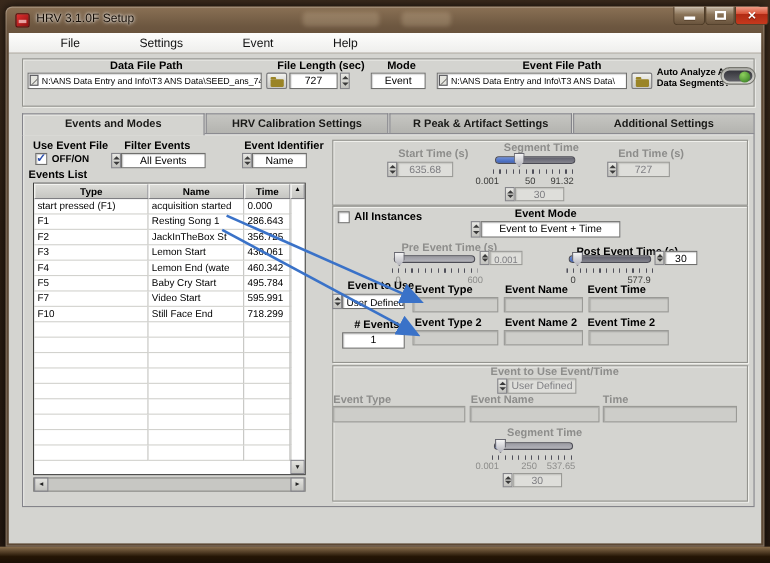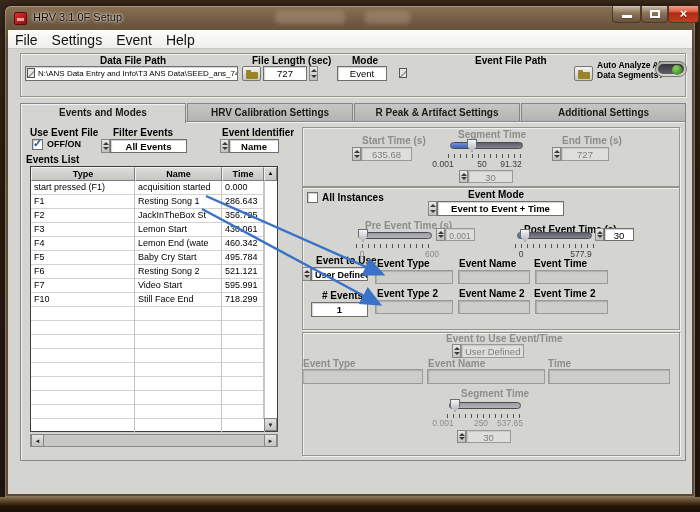--- a/index.html
+++ b/index.html
@@ -27,33 +27,33 @@
   .btn-max { left:636px; width:27px; }
   .btn-close { left:663px; width:31px;
                background:linear-gradient(180deg,#f0a08a 0%,#d9543a 40%,#b02a14 41%,#c6391d 100%); }
   .minbar { position:absolute; left:9px; top:9px; width:10px; height:3px; background:#fff; box-shadow:0 1px 0 #5c4630; }
   .maxbox { position:absolute; left:8px; top:4px; width:10px; height:8px; border:2px solid #fff; box-shadow:0 1px 0 #5c4630; }
   .closex { position:absolute; left:0; top:0; width:100%; text-align:center; font-size:13px; font-weight:bold;
             color:#fff; line-height:16px; text-shadow:0 1px 1px #6b1204; }
 
   .menubar { position:absolute; left:3px; top:24px; width:684px; height:19px;
              background:linear-gradient(180deg,#fdfdfc,#eeeeec); border-bottom:1px solid #c9c9c4; }
-  .mitem { display:inline-block; padding:1px 7px; font-size:14px; color:#111; line-height:19px; cursor:default; }
+  .mitem { display:inline-block; padding:1px 7px; font-size:11px; color:#111; line-height:19px; cursor:default;margin-left:40px; }
 
   .client { position:absolute; left:3px; top:43px; width:684px; height:445px; background:#d4d4d0; }
   .lbl { position:absolute; font-size:10px; font-weight:bold; color:#000; white-space:nowrap; }
   .lbl.dis { color:#8d8d8b; }
   .lbl.sm { font-size:8.5px; }
   .groupbox { position:absolute; border:1px solid #94948f;
               box-shadow:inset 1px 1px 0 #f0f0ec, 1px 1px 0 #f0f0ec; }
   .field { position:absolute; background:#fff; border:1px solid #6f6f6d;
            box-shadow:inset 1px 1px 1px rgba(0,0,0,.18); font-size:9.5px; color:#000;
            line-height:12px; padding:1px 3px; overflow:hidden; white-space:nowrap; }
   .field.ctr { text-align:center; }
-  .field.bold { font-weight:bold; }
+  .field.bold { font-weight:normal; }
   .field.disf { background:#dededa; color:#7e7e82; box-shadow:inset 1px 1px 1px rgba(0,0,0,.10); border-color:#9a9a96; }
   .field.sunk { background:#cdcdc9; box-shadow:inset 1px 1px 1px rgba(0,0,0,.16); border-color:#9a9a96; }
   .spin { position:absolute; width:9px; background:linear-gradient(180deg,#e8e8e4,#c2c2be);
           border:1px solid #85858a; }
   .spin::before { content:""; position:absolute; left:1px; top:2px; border-left:3px solid transparent;
                   border-right:3px solid transparent; border-bottom:3px solid #3a3a3a; }
   .spin::after { content:""; position:absolute; left:1px; bottom:2px; border-left:3px solid transparent;
                  border-right:3px solid transparent; border-top:3px solid #3a3a3a; }
   .checkbox { position:absolute; width:11px; height:11px; background:#fff; border:1px solid #6f6f6d;
               box-shadow:inset 1px 1px 1px rgba(0,0,0,.2); }
@@ -149,20 +149,21 @@
   <div class="pathglyph" style="left:27px;top:68px;"></div>
   <div class="folderbtn" style="left:242px;top:66px;">
       <div class="folderglyph"></div>
     </div>
   <span class="lbl" style="left:252px;top:55px;">File Length (sec)</span>
   <div class="field ctr" style="left:263px;top:66px;width:44px;height:15px;">727</div>
   <div class="spin" style="left:309px;top:66px;height:15px;"></div>
   <span class="lbl" style="left:352px;top:55px;">Mode</span>
   <div class="field ctr" style="left:337px;top:66px;width:50px;height:15px;">Event</div>
   <span class="lbl" style="left:443px;top:55px;margin-left:32px;">Event File Path</span>
+  <div class="field" style="left:397px;top:66px;width:173px;height:15px;font-size:8px;padding-left:12px;">N:\ANS Data Entry and Info\T3 ANS Data\</div>
   <div class="pathglyph" style="left:399px;top:68px;"></div>
   <div class="folderbtn" style="left:574px;top:66px;">
       <div class="folderglyph"></div>
     </div>
   <span class="lbl sm" style="left:597px;top:60px;">Auto Analyze All</span>
   <span class="lbl sm" style="left:597px;top:70px;">Data Segments?</span>
   <div class="toggle" style="left:655px;top:61px;"></div>
 
   <div class="tabpanel"></div>
   <div class="tab active" style="left:20px;">Events and Modes</div>
@@ -213,25 +214,20 @@
         </div>
         <div class="trow">
           <div class="tcell">F4</div>
           <div class="tcell">Lemon End (wate</div>
           <div class="tcell">460.342</div>
         </div>
         <div class="trow">
           <div class="tcell">F5</div>
           <div class="tcell">Baby Cry Start</div>
           <div class="tcell">495.784</div>
-        </div>
-        <div class="trow">
-          <div class="tcell">F6</div>
-          <div class="tcell">Resting Song 2</div>
-          <div class="tcell">521.121</div>
         </div>
         <div class="trow">
           <div class="tcell">F7</div>
           <div class="tcell">Video Start</div>
           <div class="tcell">595.991</div>
         </div>
         <div class="trow">
           <div class="tcell">F10</div>
           <div class="tcell">Still Face End</div>
           <div class="tcell">718.299</div>

